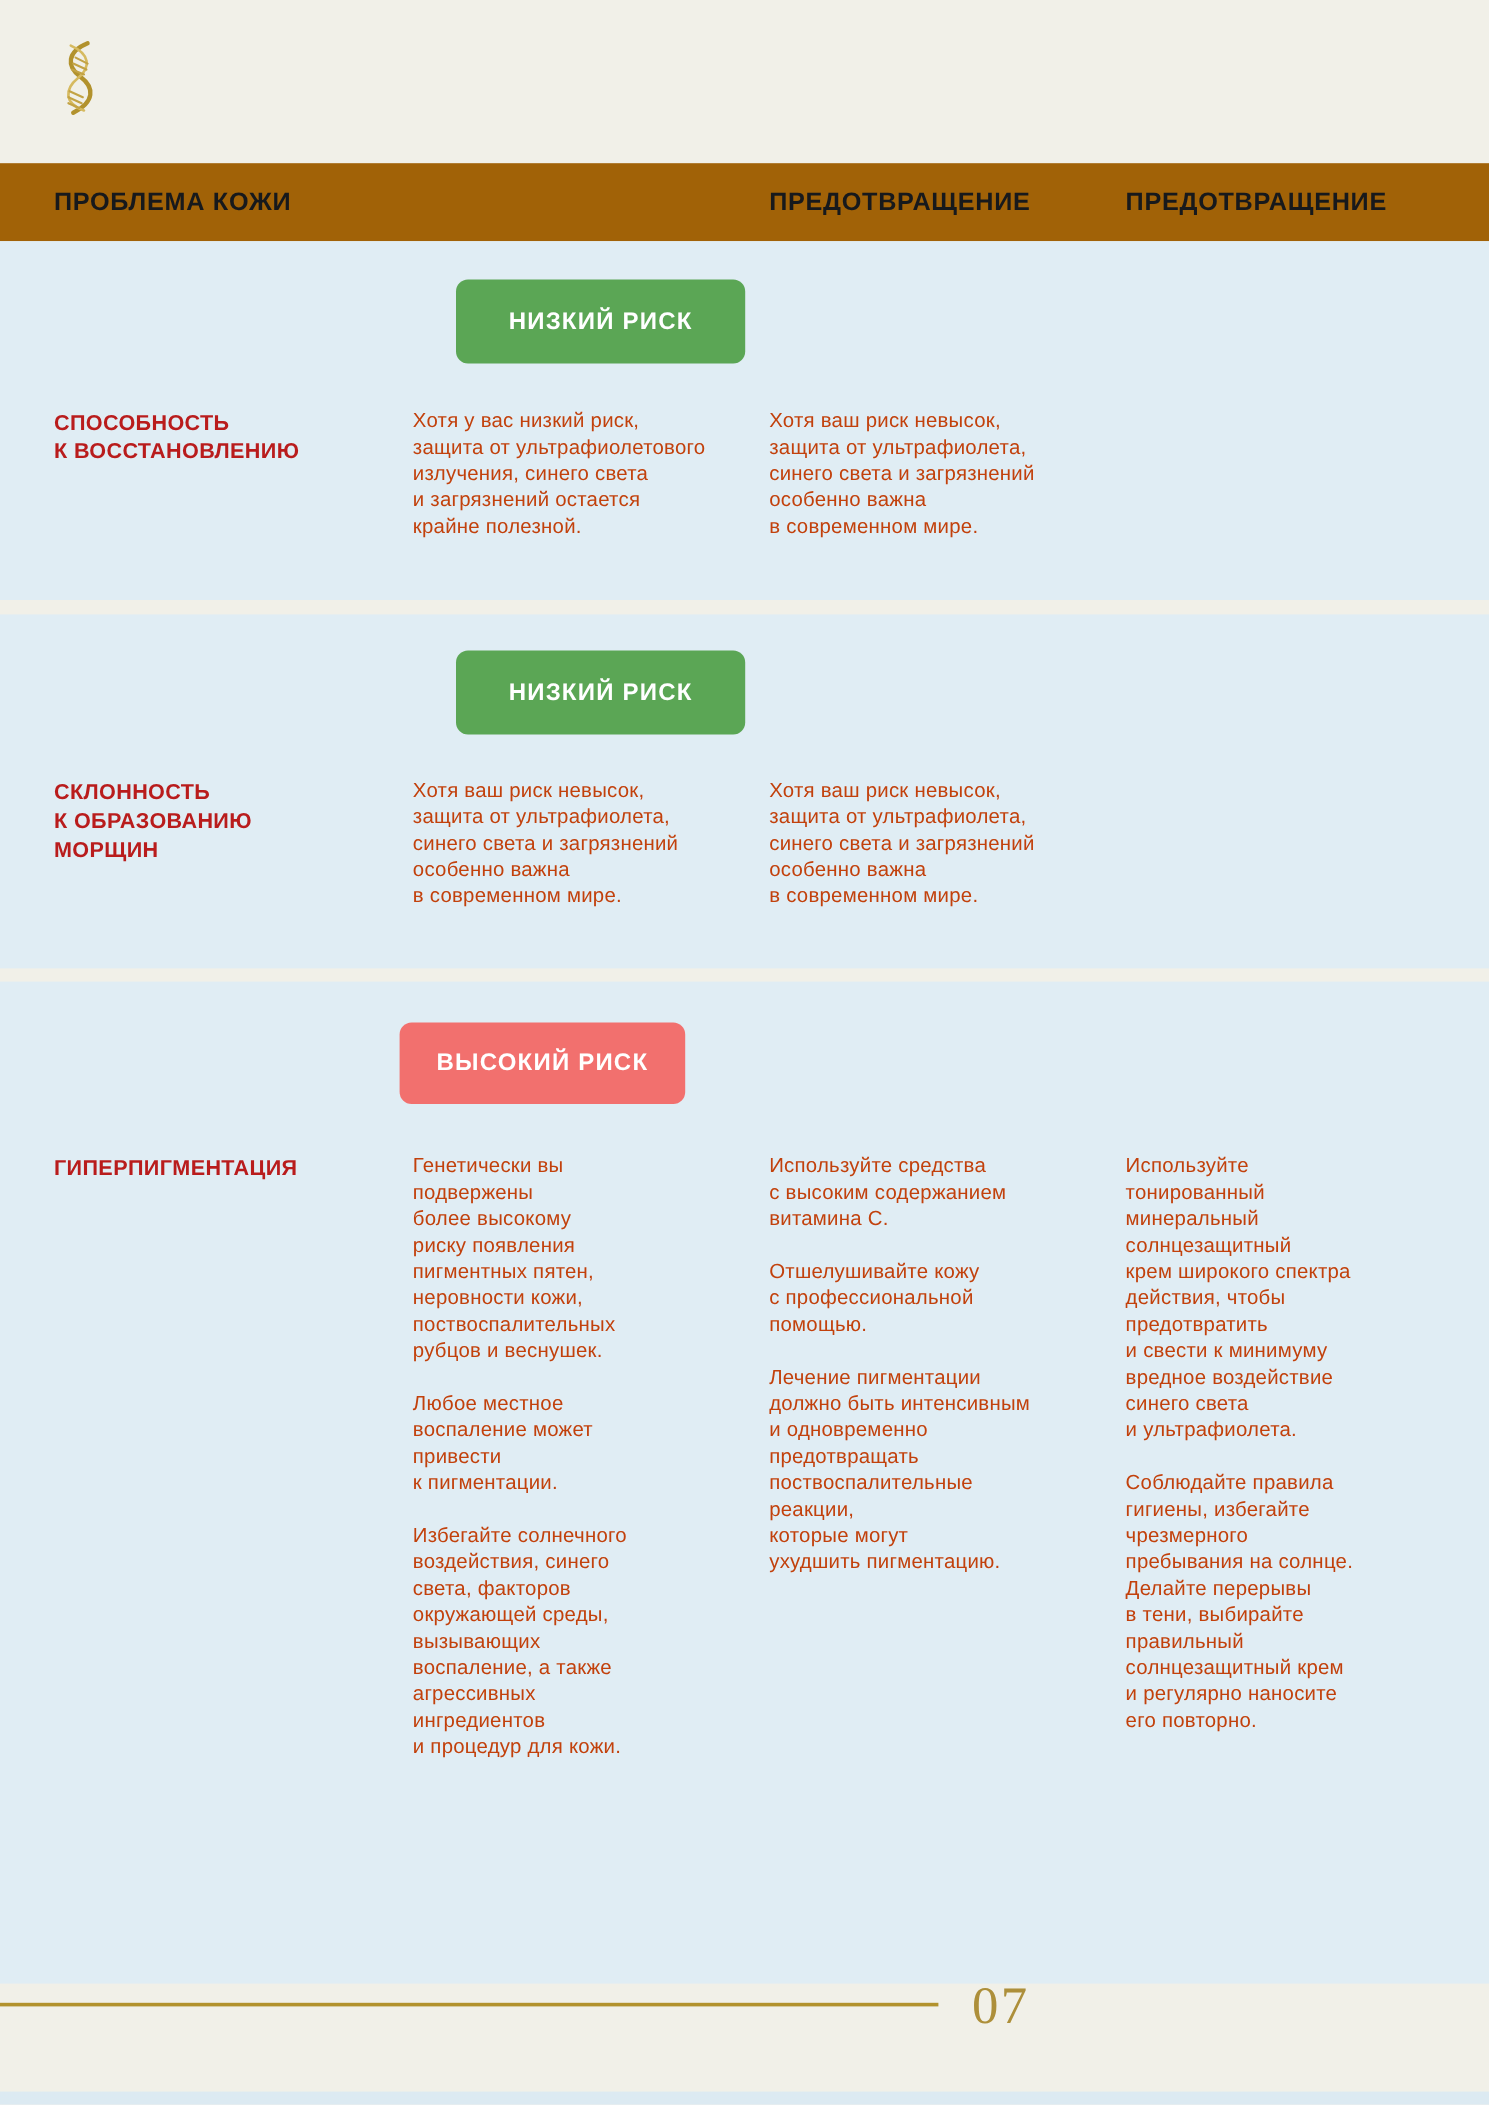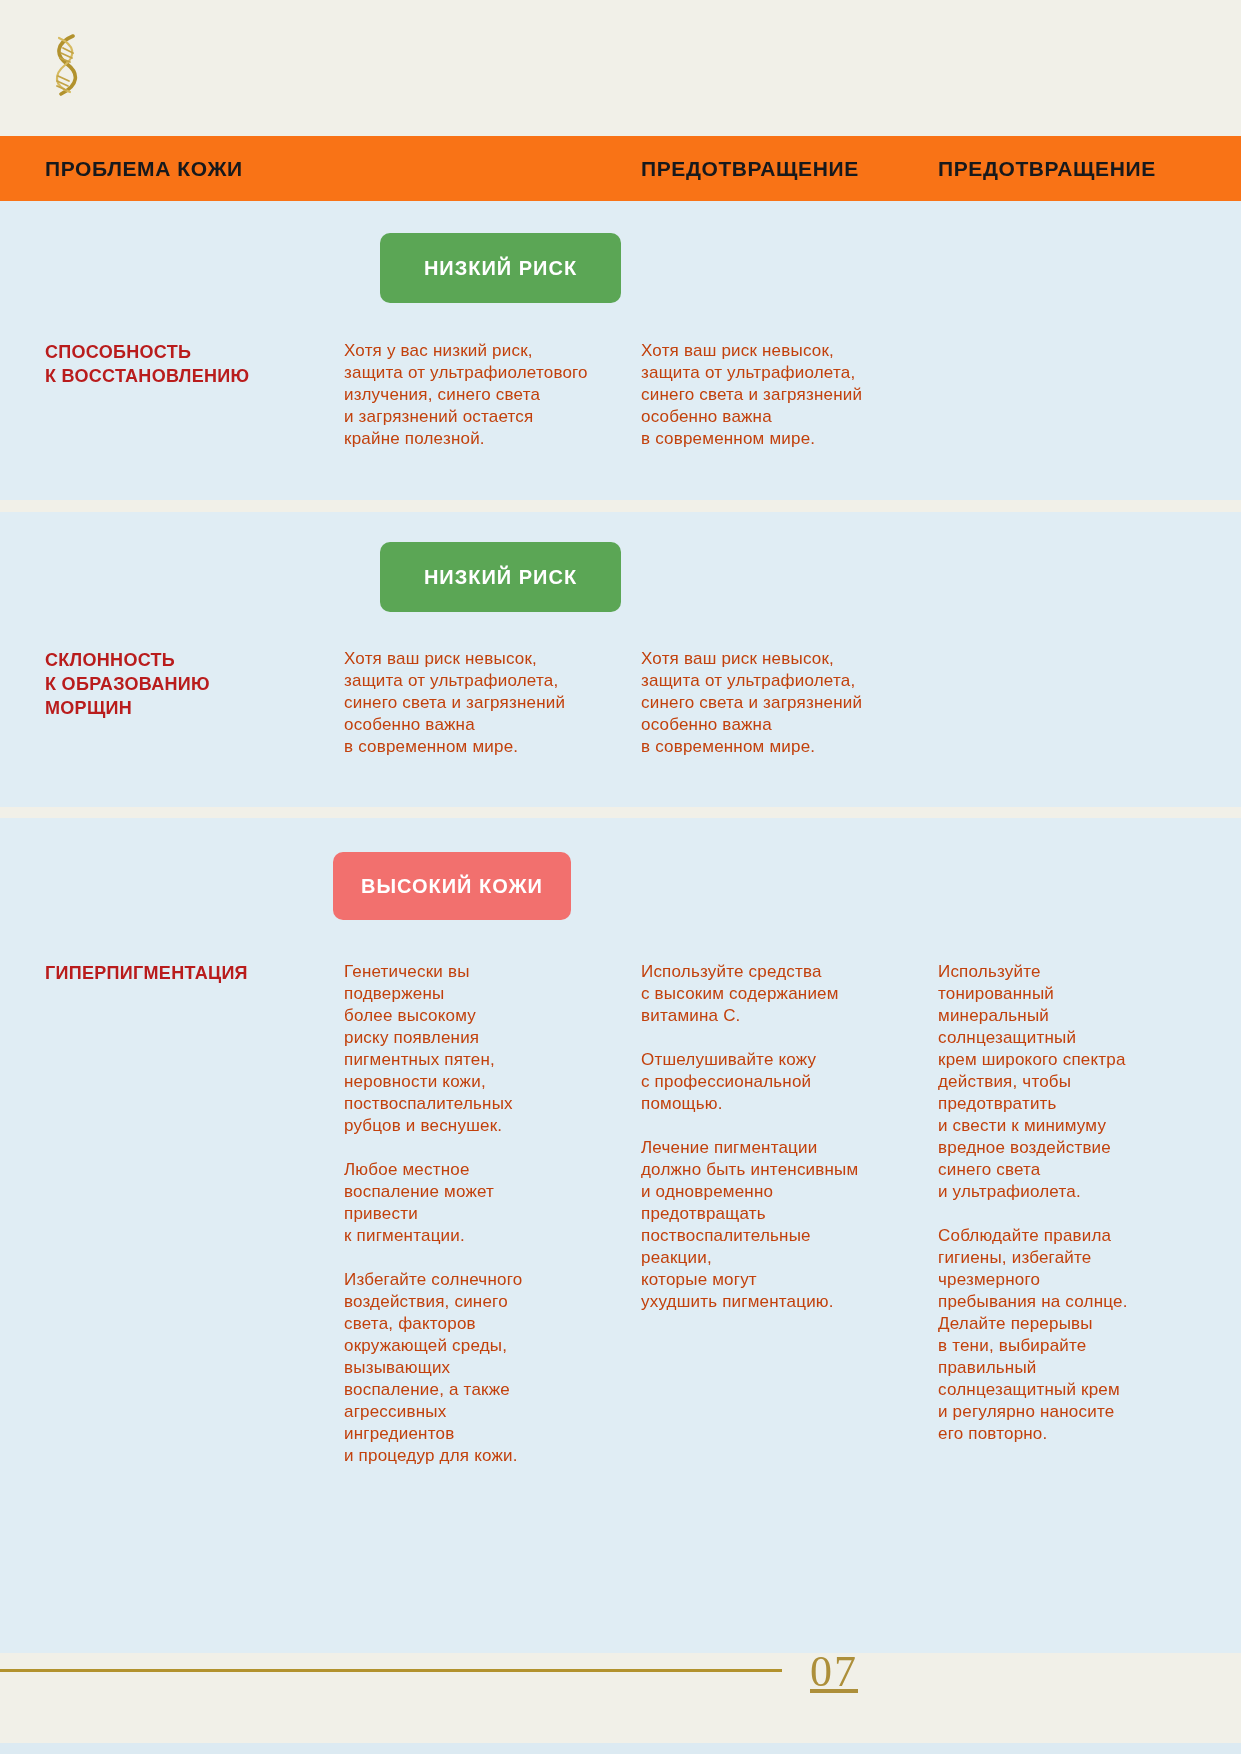--- a/index.html
+++ b/index.html
@@ -6,21 +6,21 @@
   .page{
     position:relative;
     width:1241px;height:1754px;
     background:#f1f0e8;
     font-family:"Liberation Sans", sans-serif;
     overflow:hidden;
   }
   .logo{position:absolute;left:46px;top:34px;width:40px;height:62px;}
   .header-band{
     position:absolute;left:0;top:136px;width:1241px;height:65px;
-    background:#f97316;
+    background:#a16207;
   }
   .col-header{
     position:absolute;top:0;height:65px;line-height:65px;
     font-size:21px;font-weight:700;color:#17191c;letter-spacing:0.6px;
     white-space:nowrap;
   }
   .col-header.c1{left:45px;}
   .col-header.c2{left:344px;}
   .col-header.c3{left:641px;}
   .col-header.c4{left:938px;}
@@ -62,21 +62,21 @@
   .x2{left:344px;}
   .x3{left:641px;}
   .x4{left:938px;width:286px;}
   .footer-line{
     position:absolute;left:0;top:1669px;width:782px;height:3px;
     background:#b2922d;
   }
   .page-number{
     position:absolute;left:810px;top:1650px;
     font-family:"Liberation Serif", serif;
-    font-size:44px;color:#ad8f3a;letter-spacing:2px;line-height:1;text-decoration:underline;
+    font-size:44px;color:#ad8f3a;letter-spacing:2px;line-height:1;
   }
   .bottom-strip{
     position:absolute;left:0;bottom:0;width:1241px;height:11px;
     background:#dceaf2;
   }
 </style>
 </head>
 <body>
 
 <div class="page">
@@ -122,21 +122,21 @@
 защита от ультрафиолета,
 синего света и загрязнений
 особенно важна
 в современном мире.</div>
   <div class="cell r2 x3">Хотя ваш риск невысок,
 защита от ультрафиолета,
 синего света и загрязнений
 особенно важна
 в современном мире.</div>
 
-  <div class="badge high badge3">ВЫСОКИЙ КОЖИ</div>
+  <div class="badge high badge3">ВЫСОКИЙ РИСК</div>
   <div class="row-label r3 x1">ГИПЕРПИГМЕНТАЦИЯ</div>
   <div class="cell r3 x3">Используйте средства
 с высоким содержанием
 витамина С.
 
 Отшелушивайте кожу
 с профессиональной
 помощью.
 
 Лечение пигментации

